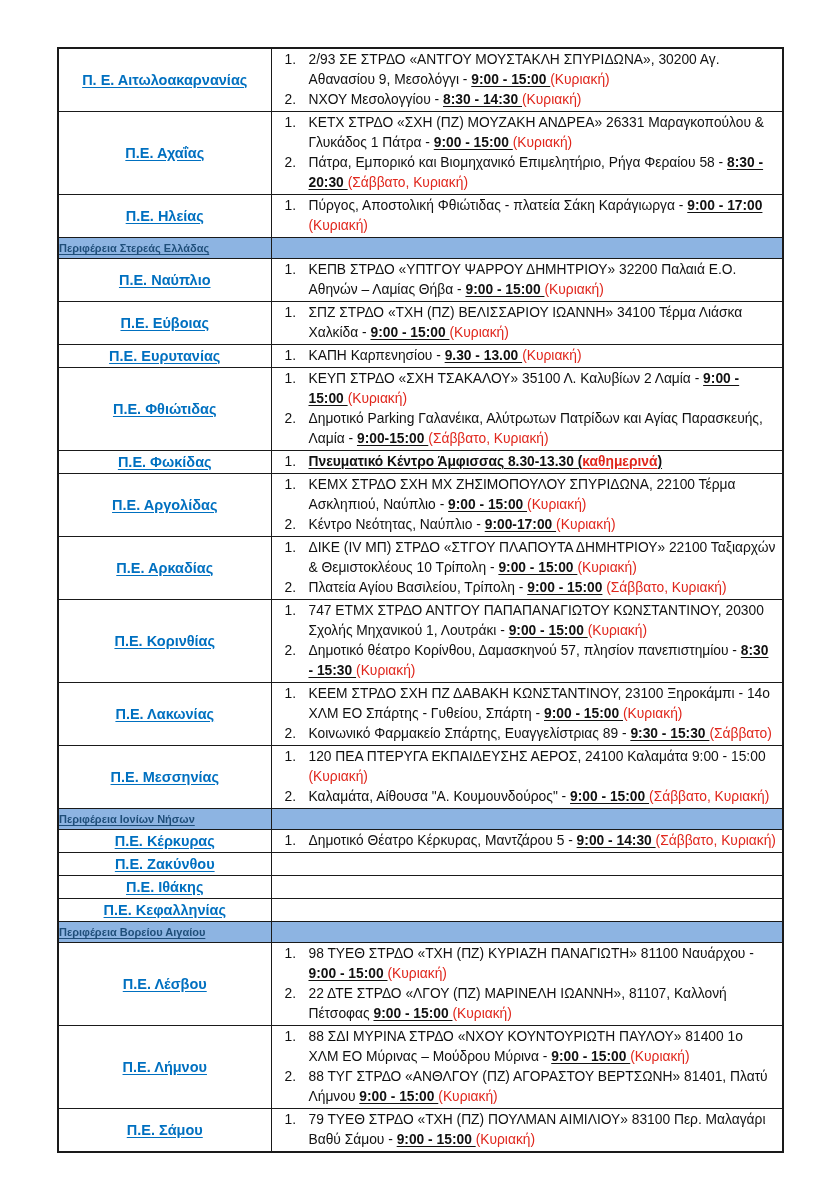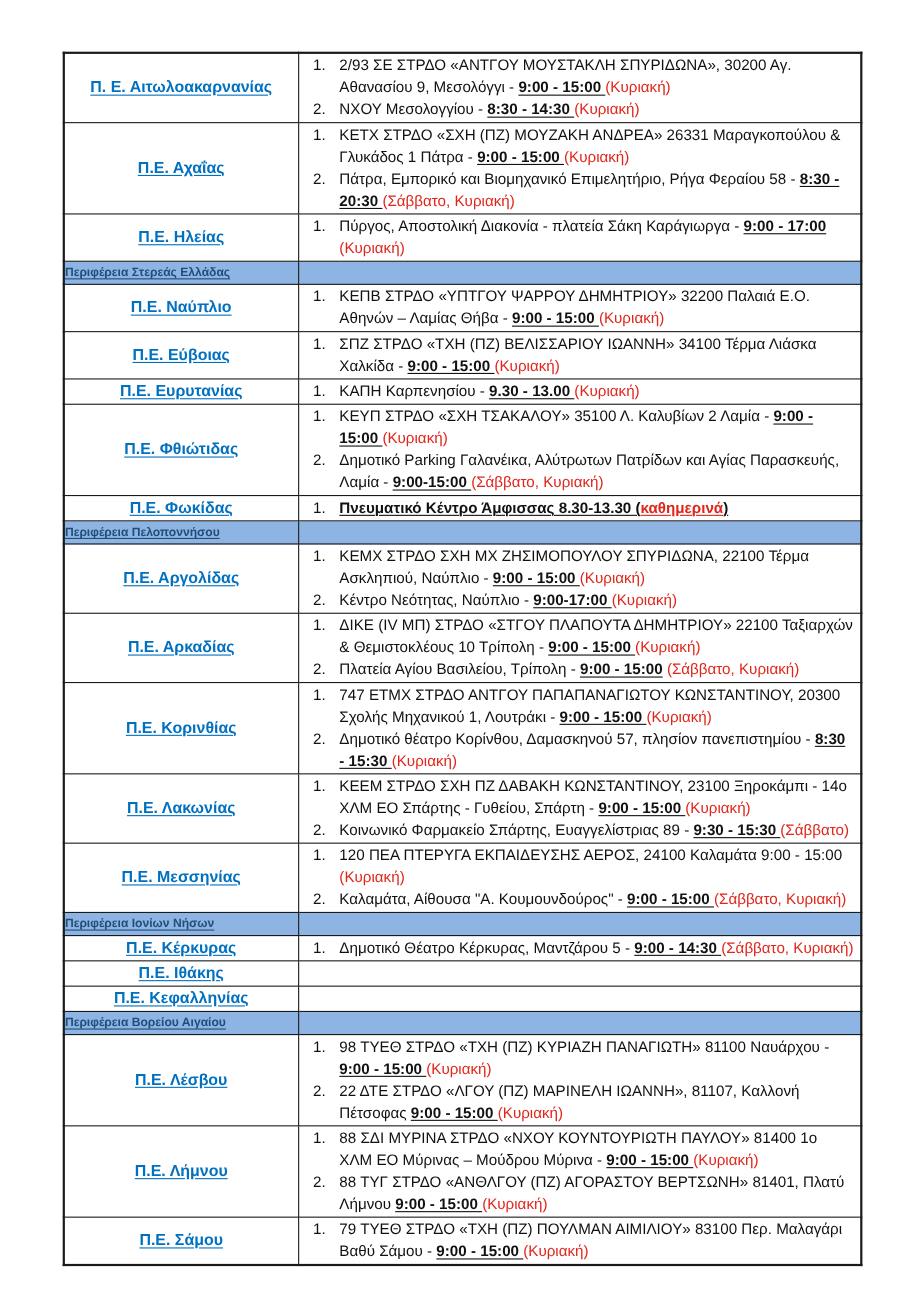--- a/index.html
+++ b/index.html
@@ -102,21 +102,21 @@
               <span class="num">2.</span>
               <span class="item-text"><span class="seg">Πάτρα, Εμπορικό και Βιομηχανικό Επιμελητήριο, Ρήγα Φεραίου 58 - </span><span class="seg u">8:30 - 20:30 </span><span class="seg r">(Σάββατο, Κυριακή)</span></span>
             </div>
           </td>
         </tr>
         <tr class="unit-tr">
           <td class="unit-cell"><span class="unit-label">Π.Ε. Ηλείας</span></td>
           <td class="items-cell">
             <div class="item">
               <span class="num">1.</span>
-              <span class="item-text"><span class="seg">Πύργος, Αποστολική Διακονία - πλατεία Σάκη Καράγιωργα - </span><span class="seg u">9:00 - 17:00</span><span class="seg"> </span><span class="seg r">(Κυριακή)</span></span>
+              <span class="item-text"><span class="seg">Πύργος, Αποστολική Φθιώτιδας - πλατεία Σάκη Καράγιωργα - </span><span class="seg u">9:00 - 17:00</span><span class="seg"> </span><span class="seg r">(Κυριακή)</span></span>
             </div>
           </td>
         </tr>
         <tr class="region-row">
           <td class="region-cell">
             <span class="region-label">Περιφέρεια Στερεάς Ελλάδας</span>
           </td>
           <td class="region-cell"></td>
         </tr>
         <tr class="unit-tr">
@@ -161,26 +161,20 @@
         </tr>
         <tr class="unit-tr">
           <td class="unit-cell"><span class="unit-label">Π.Ε. Φωκίδας</span></td>
           <td class="items-cell">
             <div class="item">
               <span class="num">1.</span>
               <span class="item-text"><span class="seg u">Πνευματικό Κέντρο Άμφισσας 8.30-13.30 (</span><span class="seg u r">καθημερινά</span><span class="seg u">)</span></span>
             </div>
           </td>
         </tr>
-        <tr class="region-row">
-          <td class="region-cell">
-            <span class="region-label">Περιφέρεια Πελοποννήσου</span>
-          </td>
-          <td class="region-cell"></td>
-        </tr>
         <tr class="unit-tr">
           <td class="unit-cell"><span class="unit-label">Π.Ε. Αργολίδας</span></td>
           <td class="items-cell">
             <div class="item">
               <span class="num">1.</span>
               <span class="item-text"><span class="seg">ΚΕΜΧ ΣΤΡΔΟ ΣΧΗ ΜΧ ΖΗΣΙΜΟΠΟΥΛΟΥ ΣΠΥΡΙΔΩΝΑ, 22100 Τέρμα Ασκληπιού, Ναύπλιο - </span><span class="seg u">9:00 - 15:00 </span><span class="seg r">(Κυριακή)</span></span>
             </div>
             <div class="item">
               <span class="num">2.</span>
               <span class="item-text"><span class="seg">Κέντρο Νεότητας, Ναύπλιο - </span><span class="seg u">9:00-17:00 </span><span class="seg r">(Κυριακή)</span></span>
@@ -246,20 +240,24 @@
           <td class="region-cell"></td>
         </tr>
         <tr class="unit-tr">
           <td class="unit-cell"><span class="unit-label">Π.Ε. Κέρκυρας</span></td>
           <td class="items-cell">
             <div class="item">
               <span class="num">1.</span>
               <span class="item-text"><span class="seg">Δημοτικό Θέατρο Κέρκυρας, Μαντζάρου 5 - </span><span class="seg u">9:00 - 14:30 </span><span class="seg r">(Σάββατο, Κυριακή)</span></span>
             </div>
           </td>
+        </tr>
+        <tr class="unit-tr">
+          <td class="unit-cell"><span class="unit-label">Π.Ε. Ζακύνθου</span></td>
+          <td class="items-cell"></td>
         </tr>
         <tr class="unit-tr">
           <td class="unit-cell"><span class="unit-label">Π.Ε. Ιθάκης</span></td>
           <td class="items-cell"></td>
         </tr>
         <tr class="unit-tr">
           <td class="unit-cell"><span class="unit-label">Π.Ε. Κεφαλληνίας</span></td>
           <td class="items-cell"></td>
         </tr>
         <tr class="region-row">

